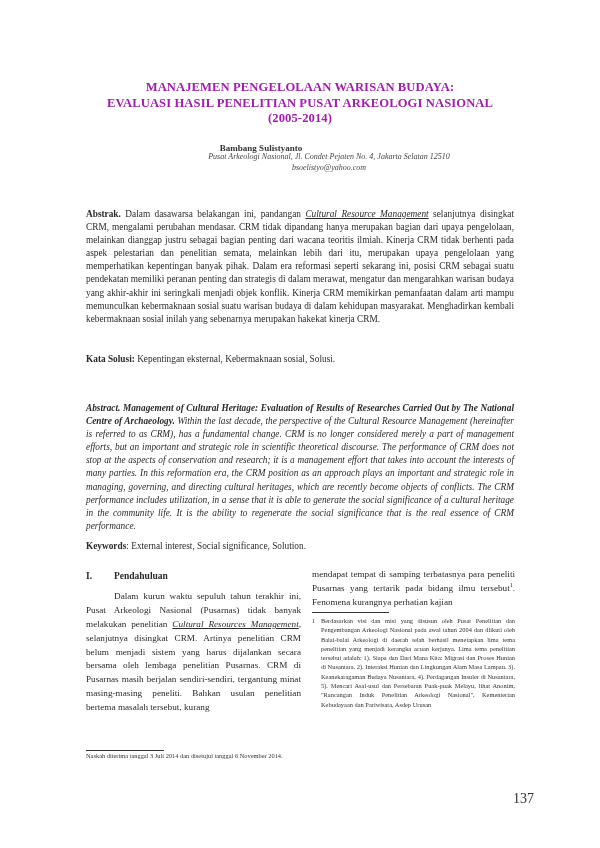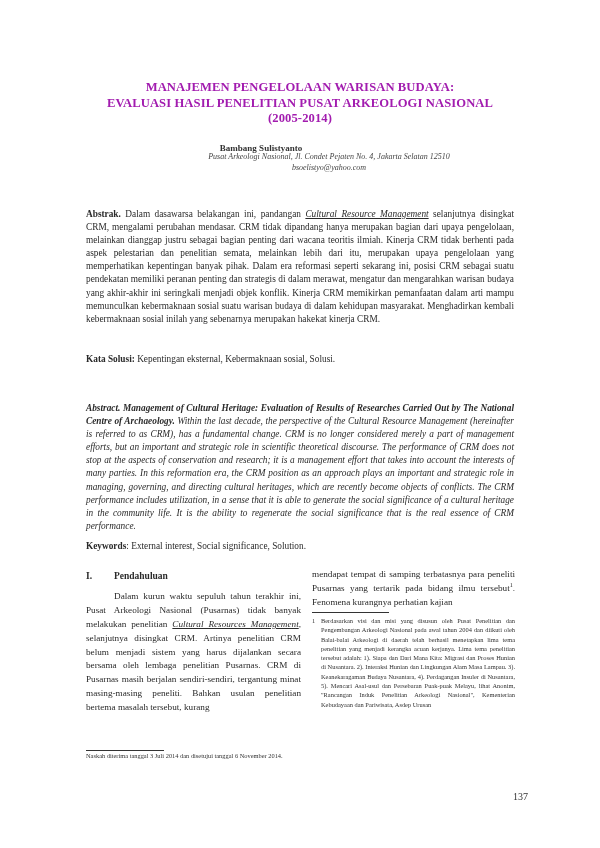--- a/index.html
+++ b/index.html
@@ -21,21 +21,21 @@
     .col-right { left: 312px; width: 203px; top: 568px; }
     .sec-head { font-weight: bold; font-size: 9.5px; margin-bottom: 6px; display: flex; }
     .sec-num { width: 28px; }
     .indent { text-indent: 28px; }
     .fn-rule { position: absolute; left: 312px; top: 612px; width: 77px; border-top: 1px solid #333; }
     .footnote { position: absolute; left: 312px; width: 203px; top: 616px; font-size: 6.4px; line-height: 9.3px; color: #333; text-align: justify; }
     .fn-num { position: absolute; left: 0; top: 0; }
     .fn-text { margin-left: 9px; }
     .bottom-rule { position: absolute; left: 86px; top: 750px; width: 78px; border-top: 1px solid #333; }
     .received { position: absolute; left: 86px; top: 752px; font-size: 6.4px; color: #333; white-space: nowrap; }
-    .pagenum { position: absolute; left: 513px; top: 791px; font-size: 10px; color: #333; }
+    .pagenum { position: absolute; left: 513px; top: 791px; font-size: 14px; color: #333; }
     sup { font-size: 6px; line-height: 0; }
   </style>
 </head>
 <body>
 
 <div class="page">
 
   <div class="title">
     <div>MANAJEMEN PENGELOLAAN WARISAN BUDAYA:</div>
     <div>EVALUASI HASIL PENELITIAN PUSAT ARKEOLOGI NASIONAL</div>

